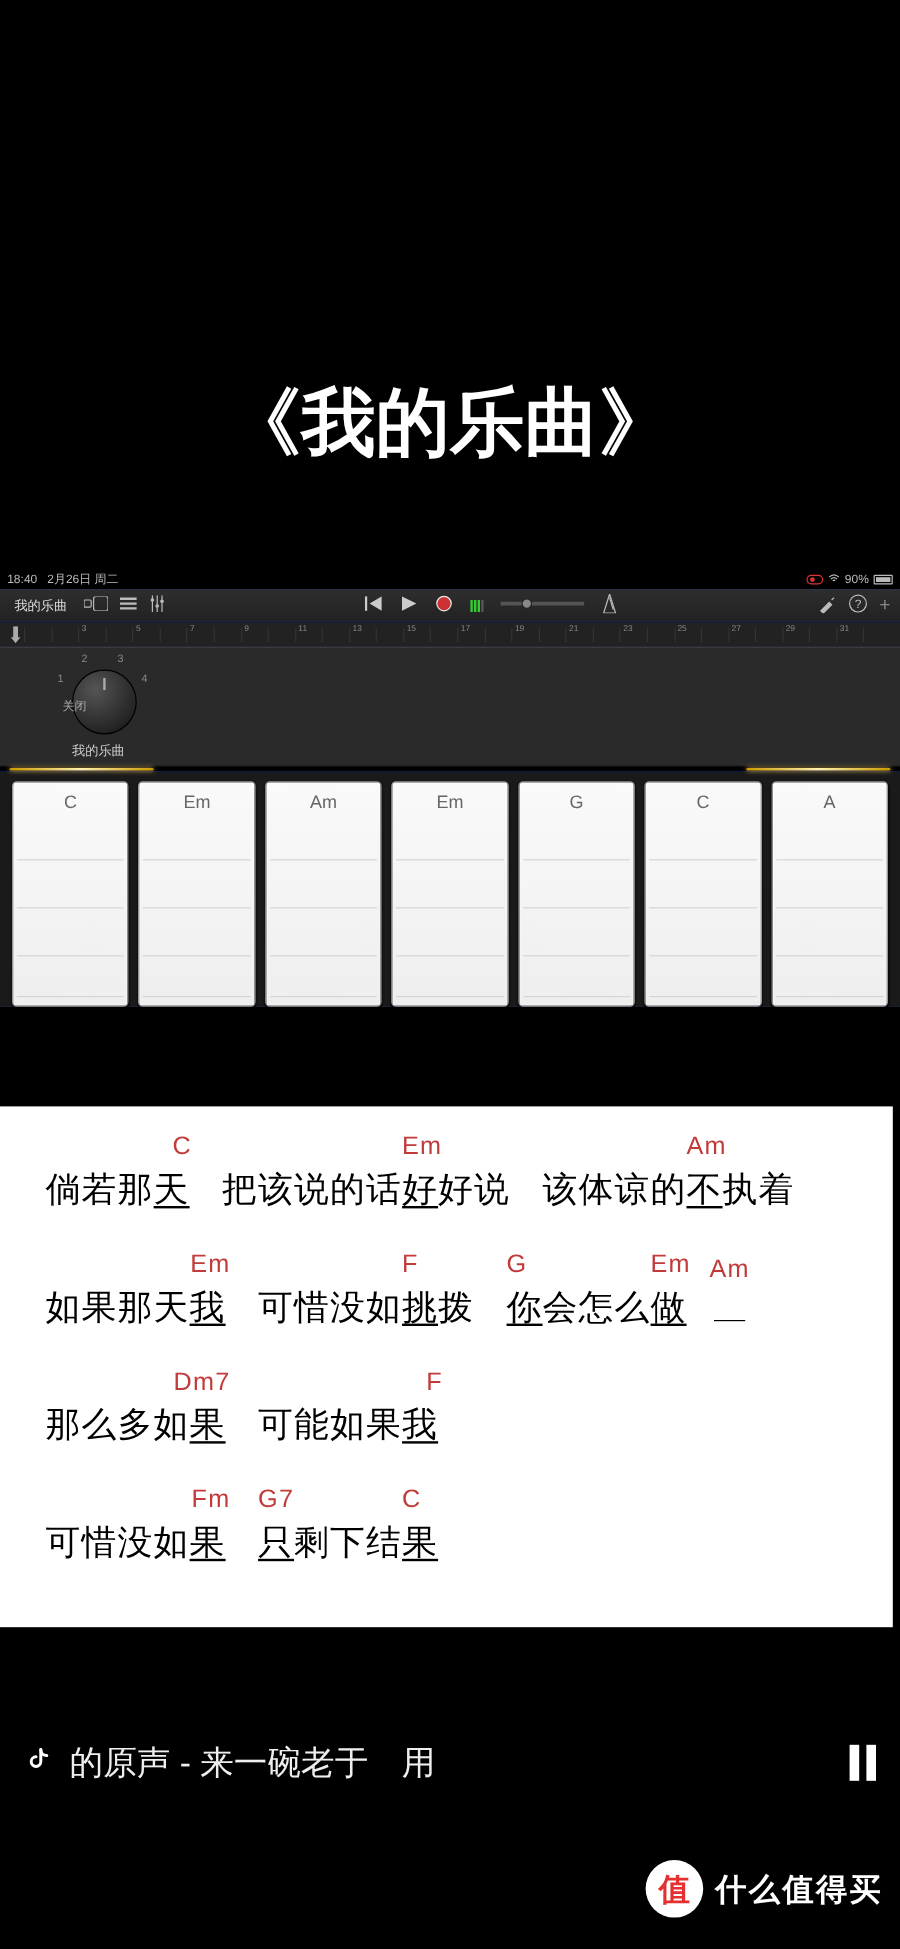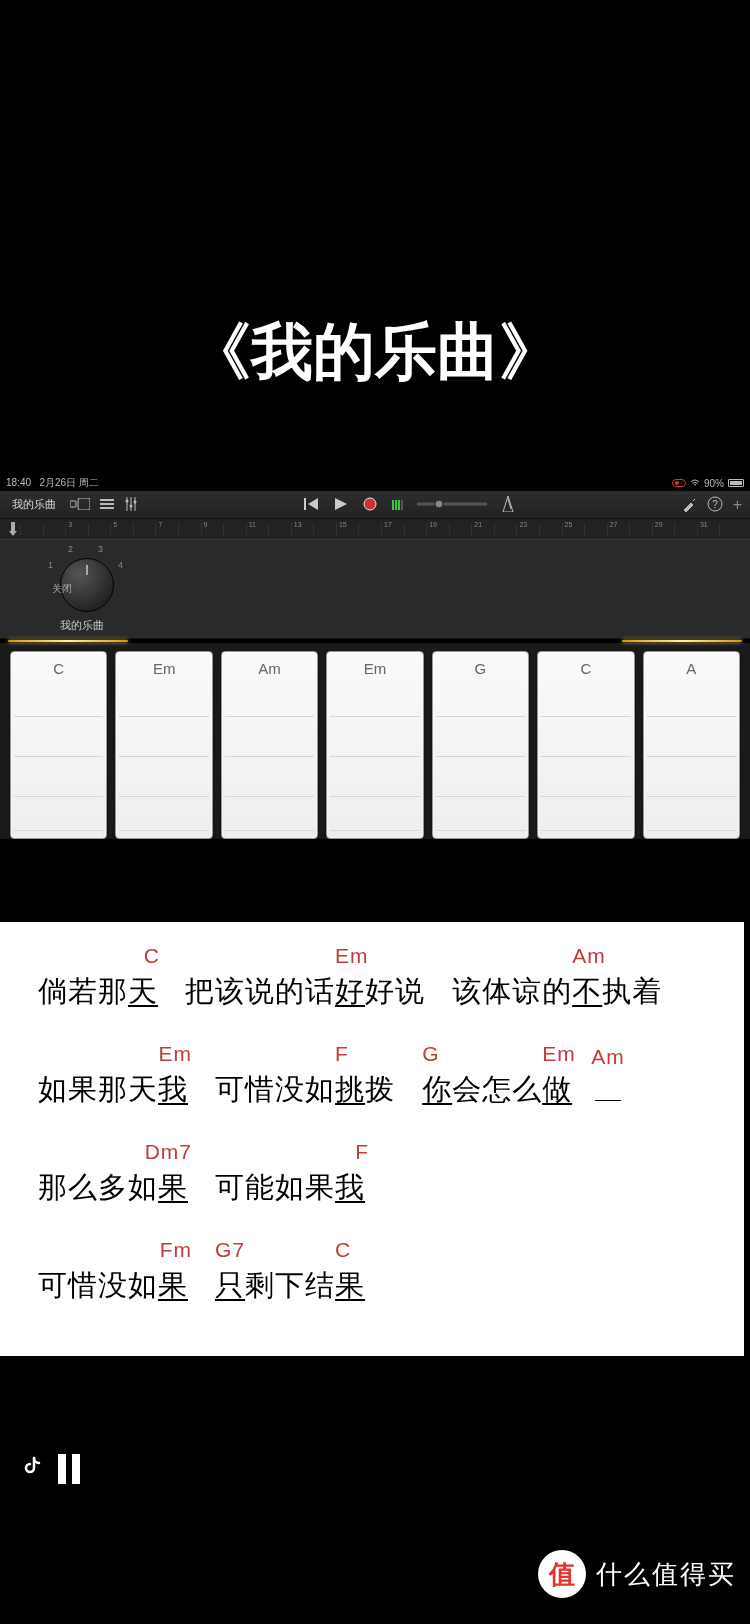--- a/index.html
+++ b/index.html
@@ -160,21 +160,21 @@
   .smzdm {
     position:absolute; right:14px; top:1550px;
     display:flex; align-items:center; gap:10px;
   }
   .smzdm-badge {
     width:48px; height:48px; border-radius:50%;
     background:#fff; color:#e6302f; font-size:26px; font-weight:700;
     display:flex; align-items:center; justify-content:center;
     box-shadow:0 2px 6px rgba(0,0,0,.4);
   }
-  .smzdm-text { font-size:26px; color:#fff; font-weight:400; letter-spacing:2px;text-align:right; }
+  .smzdm-text { font-size:26px; color:#fff; font-weight:700; letter-spacing:2px;text-align:right; }
 </style>
 </head>
 <body>
 
 <div class="top-black">
   <div class="song-title">《我的乐曲》</div>
 </div>
 
 <div class="app">
 
@@ -433,20 +433,21 @@
   </div>
 </div>
 
 <div class="douyin-bar">
   <span class="dy-logo">
     <svg viewBox="0 0 24 24">
         <path d="M14 3v10a4 4 0 1 1-4-4" fill="none" stroke="#fff" stroke-width="2.5" stroke-linecap="round"></path>
         <path d="M14 3c0 3 2 5 5 5" fill="none" stroke="#fff" stroke-width="2.5" stroke-linecap="round"></path>
       </svg>
   </span>
+  <div class="marquee">的原声 - 来一碗老于　用</div>
   <div class="pause">
       <span></span>
       <span></span>
     </div>
 </div>
 
 <div class="smzdm">
   <div class="smzdm-badge">值</div>
   <div class="smzdm-text">什么值得买</div>
 </div>

